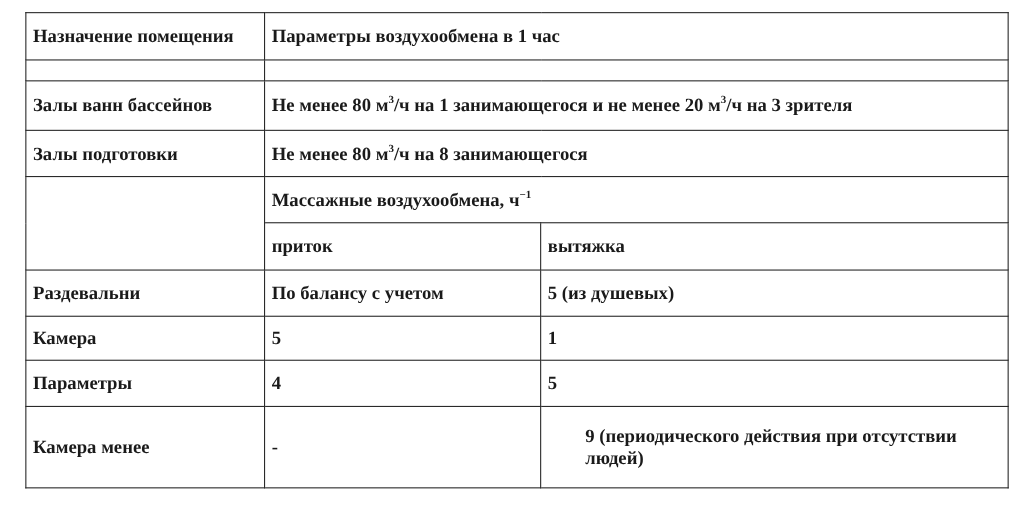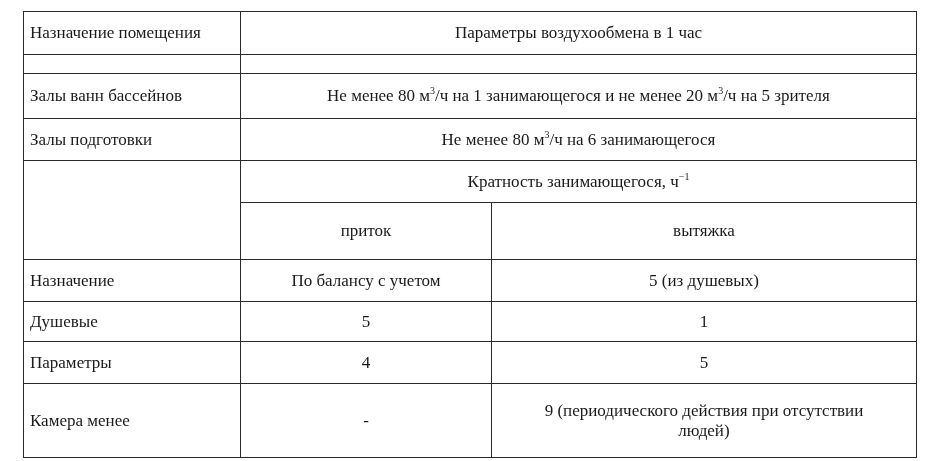--- a/index.html
+++ b/index.html
@@ -1,23 +1,23 @@
 <!DOCTYPE html>
 <html><head>
 <meta charset="utf-8">
 <style>
   html, body { margin: 0; padding: 0; background: #ffffff; }
   body { width: 942px; height: 461px; position: relative; overflow: hidden;
          font-family: "Liberation Serif", "DejaVu Serif", serif; color: #1a1a1a; }
   table.norm { position: absolute; left: 23px; top: 11px; width: 893px;
                border-collapse: collapse; table-layout: fixed; font-size: 17px; }
   table.norm td { border: 1.5px solid #2a2a2a; padding: 0 6px; vertical-align: middle;
-                  line-height: 20px; }
+                  line-height: 20px; font-weight: bold; }
   td.lbl { text-align: left; padding-left: 6px; }
-  td.c { text-align: center; }
+  td.c { }
   td.top { vertical-align: top; padding-top: 8px; }
   sup { font-size: 10px; line-height: 0; vertical-align: 7px; }
 </style>
 </head>
 <body>
 
 <table class="norm">
   <colgroup>
     <col style="width:217px">
     <col style="width:251px">
@@ -27,41 +27,41 @@
       <tr style="height:43px">
     <td class="lbl">Назначение помещения</td>
     <td class="c" colspan="2">Параметры воздухообмена в 1 час</td>
   </tr>
   <tr style="height:19px">
     <td></td>
     <td colspan="2"></td>
   </tr>
   <tr style="height:45px">
     <td class="lbl">Залы ванн бассейнов</td>
-    <td class="c" colspan="2"><span>Не менее 80 м</span><sup>3</sup><span>/ч на 1 занимающегося и не менее 20 м</span><sup>3</sup><span>/ч на 5 зрителя</span></td>
+    <td class="c" colspan="2"><span>Не менее 80 м</span><sup>3</sup><span>/ч на 1 занимающегося и не менее 20 м</span><sup>3</sup><span>/ч на 3 зрителя</span></td>
   </tr>
   <tr style="height:42px">
     <td class="lbl">Залы подготовки</td>
-    <td class="c" colspan="2"><span>Не менее 80 м</span><sup>3</sup><span>/ч на 6 занимающегося</span></td>
+    <td class="c" colspan="2"><span>Не менее 80 м</span><sup>3</sup><span>/ч на 8 занимающегося</span></td>
   </tr>
   <tr style="height:42px">
     <td rowspan="2"></td>
-    <td class="c" colspan="2"><span>Кратность занимающегося, ч</span><sup>−1</sup></td>
+    <td class="c" colspan="2"><span>Массажные воздухообмена, ч</span><sup>−1</sup></td>
   </tr>
-  <tr style="height:57px">
+  <tr style="height:43px">
     <td class="c">приток</td>
     <td class="c">вытяжка</td>
   </tr>
   <tr style="height:42px">
-    <td class="lbl">Назначение</td>
+    <td class="lbl">Раздевальни</td>
     <td class="c">По балансу с учетом</td>
     <td class="c">5 (из душевых)</td>
   </tr>
   <tr style="height:40px">
-    <td class="lbl">Душевые</td>
+    <td class="lbl">Камера</td>
     <td class="c">5</td>
     <td class="c">1</td>
   </tr>
   <tr style="height:42px">
     <td class="lbl">Параметры</td>
     <td class="c">4</td>
     <td class="c">5</td>
   </tr>
   <tr style="height:74px">
     <td class="lbl top">Камера менее</td>

